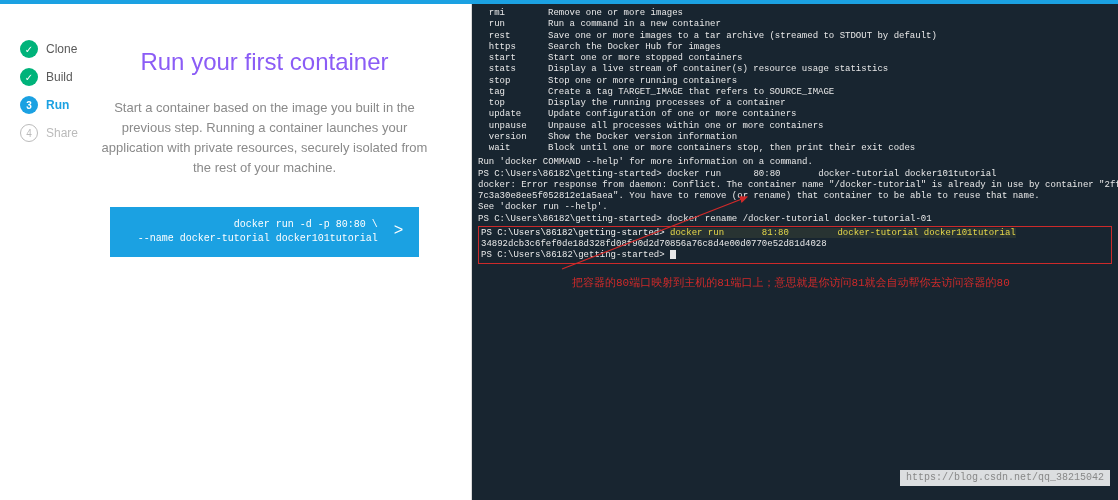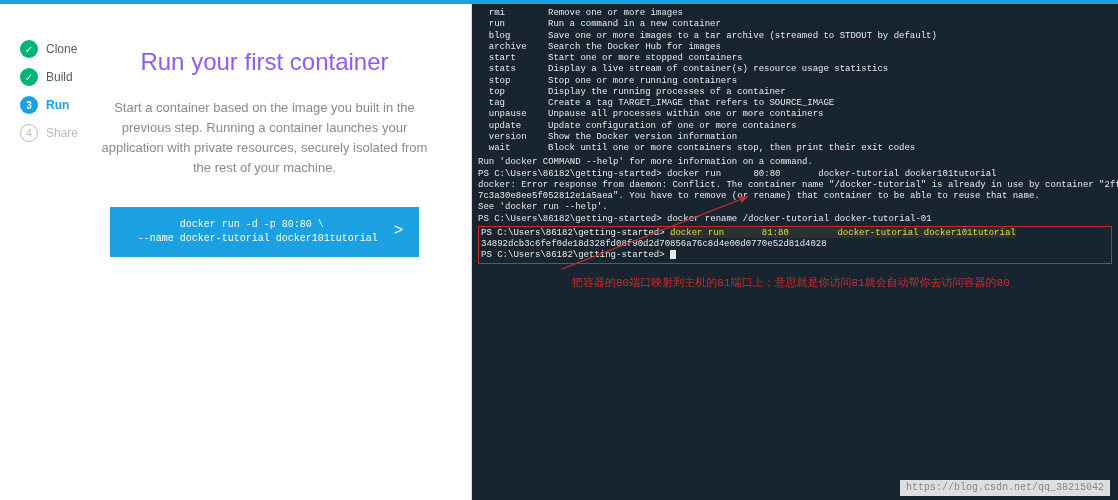--- a/index.html
+++ b/index.html
@@ -12,34 +12,34 @@
     .step-icon { width: 18px; height: 18px; border-radius: 50%; display: flex; align-items: center; justify-content: center; margin-right: 8px; font-size: 10px; color: #fff; flex-shrink: 0; }
     .step-done .step-icon { background: #00b37a; }
     .step-active .step-icon { background: #1ba1e2; }
     .step-active { color: #1ba1e2; font-weight: 600; }
     .step-pending .step-icon { background: #fff; border: 1px solid #bbb; color: #bbb; }
     .step-pending { color: #bbb; }
     .content { flex: 1; padding: 0 30px 0 10px; text-align: center; }
     .page-title { font-size: 24px; font-weight: 400; color: #8b5cf6; margin-bottom: 22px; margin-top: 8px; }
     .page-description { font-size: 13px; line-height: 1.55; color: #8a8a8a; margin-bottom: 28px; padding: 0 6px; }
     .code-button { background: #1ba1e2; color: #fff; display: inline-flex; align-items: center; justify-content: center; padding: 11px 16px; font-family: "Courier New", monospace; font-size: 10px; line-height: 1.4; cursor: pointer; min-width: 210px; }
-    .code-text { text-align: center; white-space: pre; }
+    .code-text { text-align: right; white-space: pre; }
     .chevron { margin-left: 16px; font-size: 16px; }
     .right-panel { flex: 1; background: #182530; position: relative; color: #e8e8e8; font-family: "Courier New", monospace; font-size: 9px; line-height: 1.25; padding: 4px 6px 6px 6px; overflow: hidden; }
     .term-line { white-space: pre; }
     .cmd-col { display: inline-block; width: 70px; }
     .cmd-desc { display: inline-block; text-align: right; }
     .term-spacer { height: 3px; }
     .highlight-box { border: 1px solid #cc2a2a; padding: 1px 2px; margin-top: 1px; }
     .hl-line1 { color: #f0f0f0; }
     .hl-y { color: #e6d84b; background: rgba(230,216,75,0.08); }
     .arrow-layer { position: absolute; top: 190px; left: 60px; width: 230px; height: 80px; pointer-events: none; }
     .annotation { position: absolute; top: 273px; left: 100px; color: #d02a2a; font-size: 11px; }
     .cursor-block { display:inline-block; width:6px; height:9px; background:#e8e8e8; vertical-align: middle; }
-    .footer { position: absolute; bottom: 4px; right: 8px; font-size: 10px; color: #888; background: rgba(255,255,255,0.85); padding: 2px 6px; text-align: right; }
+    .footer { position: absolute; bottom: 14px; right: 8px; font-size: 10px; color: #888; background: rgba(255,255,255,0.85); padding: 2px 6px; text-align: right; }
     .vdivider { width:1px; background:#d9d9d9; }
   </style>
 </head>
 <body>
 
 <div class="top-bar"></div>
 
 <div class="main-layout">
 
   <div class="left-panel">
@@ -72,29 +72,29 @@
       </div>
     </div>
   </div>
 
   <div class="vdivider"></div>
 
   <div class="right-panel">
     <div id="cmd-list">
         <div class="term-line"><span class="cmd-col">  rmi</span><span class="cmd-desc">Remove one or more images</span></div>
         <div class="term-line"><span class="cmd-col">  run</span><span class="cmd-desc">Run a command in a new container</span></div>
-        <div class="term-line"><span class="cmd-col">  blog</span><span class="cmd-desc">Save one or more images to a tar archive (streamed to STDOUT by default)</span></div>
-        <div class="term-line"><span class="cmd-col">  archive</span><span class="cmd-desc">Search the Docker Hub for images</span></div>
+        <div class="term-line"><span class="cmd-col">  rest</span><span class="cmd-desc">Save one or more images to a tar archive (streamed to STDOUT by default)</span></div>
+        <div class="term-line"><span class="cmd-col">  https</span><span class="cmd-desc">Search the Docker Hub for images</span></div>
         <div class="term-line"><span class="cmd-col">  start</span><span class="cmd-desc">Start one or more stopped containers</span></div>
         <div class="term-line"><span class="cmd-col">  stats</span><span class="cmd-desc">Display a live stream of container(s) resource usage statistics</span></div>
         <div class="term-line"><span class="cmd-col">  stop</span><span class="cmd-desc">Stop one or more running containers</span></div>
+        <div class="term-line"><span class="cmd-col">  tag</span><span class="cmd-desc">Create a tag TARGET_IMAGE that refers to SOURCE_IMAGE</span></div>
         <div class="term-line"><span class="cmd-col">  top</span><span class="cmd-desc">Display the running processes of a container</span></div>
-        <div class="term-line"><span class="cmd-col">  tag</span><span class="cmd-desc">Create a tag TARGET_IMAGE that refers to SOURCE_IMAGE</span></div>
+        <div class="term-line"><span class="cmd-col">  update</span><span class="cmd-desc">Update configuration of one or more containers</span></div>
         <div class="term-line"><span class="cmd-col">  unpause</span><span class="cmd-desc">Unpause all processes within one or more containers</span></div>
-        <div class="term-line"><span class="cmd-col">  update</span><span class="cmd-desc">Update configuration of one or more containers</span></div>
         <div class="term-line"><span class="cmd-col">  version</span><span class="cmd-desc">Show the Docker version information</span></div>
         <div class="term-line"><span class="cmd-col">  wait</span><span class="cmd-desc">Block until one or more containers stop, then print their exit codes</span></div>
       </div>
     <div class="term-spacer"></div>
     <div class="term-line">Run 'docker COMMAND --help' for more information on a command.</div>
     <div class="term-line">PS C:\Users\86182\getting-started&gt; docker run      80:80       docker-tutorial docker101tutorial</div>
     <div class="term-line">docker: Error response from daemon: Conflict. The container name "/docker-tutorial" is already in use by container "2ff79c2b01f15a3ea3cca131e2351eab576a334</div>
     <div class="term-line">7c3a30e8ee5f052812e1a5aea". You have to remove (or rename) that container to be able to reuse that name.</div>
     <div class="term-line">See 'docker run --help'.</div>
     <div class="term-line">PS C:\Users\86182\getting-started&gt; docker rename /docker-tutorial docker-tutorial-01</div>

